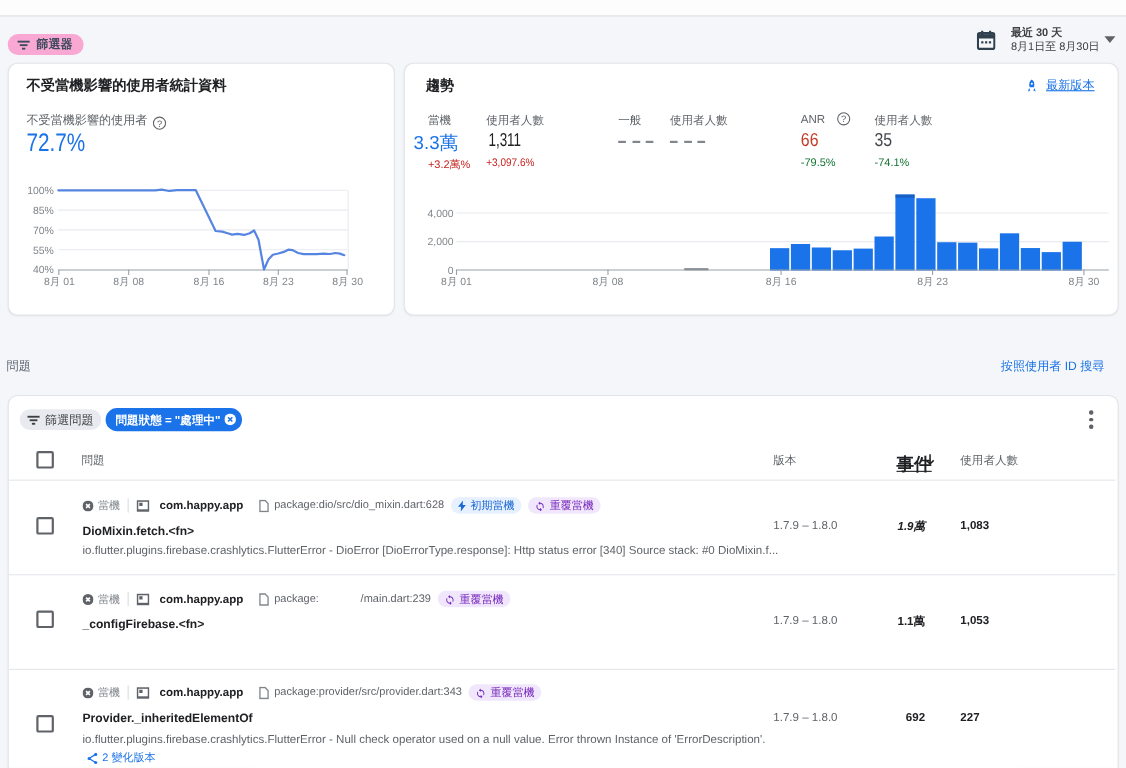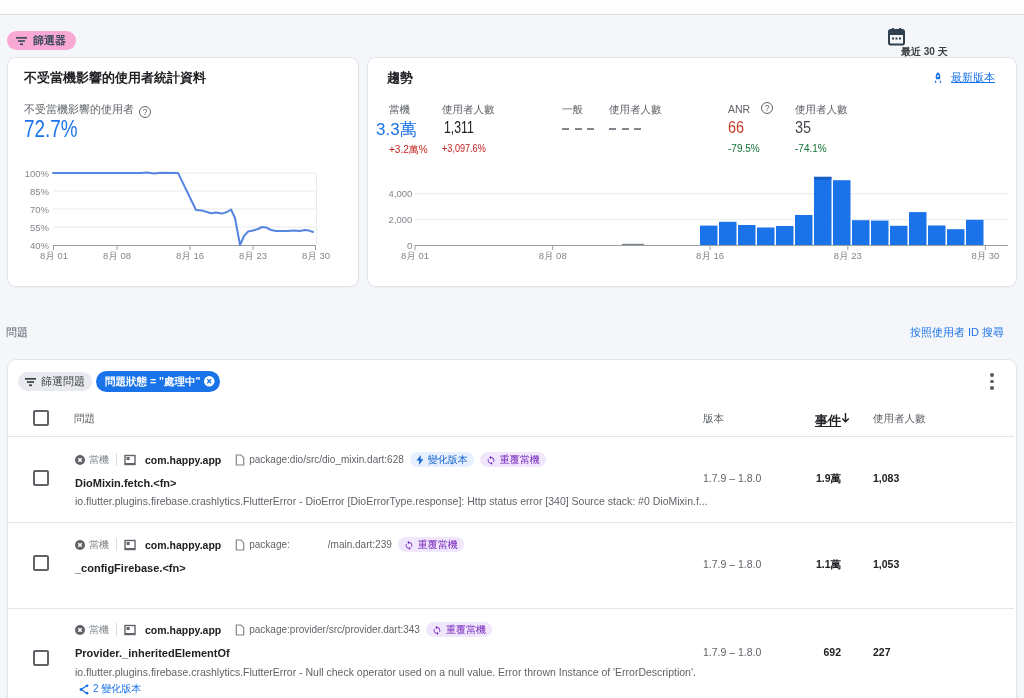--- a/index.html
+++ b/index.html
@@ -19,21 +19,21 @@
 
   <div class="abs" style="left:7px;top:31px;height:19px;background:#f9a8d4;border-radius:10px;display:flex;align-items:center;padding:0 10px 0 8px;">
     <svg width="13" height="13" viewBox="0 0 13 13" style="margin-right:5px;">
       <rect x="1" y="3" width="11" height="1.7" fill="#3e4a5e"></rect>
       <rect x="3" y="6.2" width="7" height="1.7" fill="#3e4a5e"></rect>
       <rect x="5" y="9.4" width="3" height="1.7" fill="#3e4a5e"></rect>
     </svg>
     <span style="font-size:11px;font-weight:bold;color:#3e4a5e;">篩選器</span>
   </div>
 
-  <div class="abs" style="left:887px;top:25px;display:flex;align-items:flex-start;flex-direction:column;">
+  <div class="abs" style="left:887px;top:25px;display:flex;align-items:flex-start;">
     <svg width="17" height="19" viewBox="0 0 17 19" style="margin-top:2px;margin-left:1px;">
       <rect x="1" y="3" width="15" height="14.5" rx="1.8" fill="none" stroke="#30404f" stroke-width="2"></rect>
       <rect x="3.9" y="1" width="2" height="4" fill="#30404f"></rect>
       <rect x="11.1" y="1" width="2" height="4" fill="#30404f"></rect>
       <rect x="1" y="4" width="15" height="4" fill="#30404f"></rect>
       <rect x="4" y="10.5" width="2" height="2" fill="#30404f"></rect>
       <rect x="7.5" y="10.5" width="2" height="2" fill="#30404f"></rect>
       <rect x="11" y="10.5" width="2" height="2" fill="#30404f"></rect>
     </svg>
     <div style="margin-left:14px;white-space:nowrap;">
@@ -185,21 +185,21 @@
 
     <div class="abs" style="left:982px;top:13px;width:4px;">
       <div style="width:3.5px;height:3.5px;border-radius:50%;background:#5f6368;margin-bottom:3px;"></div>
       <div style="width:3.5px;height:3.5px;border-radius:50%;background:#5f6368;margin-bottom:3px;"></div>
       <div style="width:3.5px;height:3.5px;border-radius:50%;background:#5f6368;"></div>
     </div>
 
     <div class="abs" style="left:25px;top:50px;width:16px;height:16px;border:2px solid #5f6368;border-radius:2px;"></div>
     <div class="abs gray" style="left:66px;top:52px;font-size:10.5px;">問題</div>
     <div class="abs gray" style="left:695px;top:52px;font-size:10.5px;">版本</div>
-    <div class="abs dark" style="left:807px;top:52px;font-size:13px;font-weight:bold;text-decoration:underline;">事件</div>
+    <div class="abs dark" style="left:807px;top:52px;font-size:16px;font-weight:bold;text-decoration:underline;">事件</div>
     <svg class="abs" style="left:832px;top:52px;" width="11" height="12" viewBox="0 0 11 12">
         <path d="M5.5 1v8.5M2.2 6.5 5.5 9.8 8.8 6.5" fill="none" stroke="#202124" stroke-width="1.4"></path>
       </svg>
     <div class="abs gray" style="left:865px;top:52px;font-size:10.5px;">使用者人數</div>
     <div class="abs" style="left:0;top:76px;width:1006px;height:1px;background:#e4e6ea;"></div>
 
     <div class="abs" style="left:25px;top:110px;width:16px;height:16px;border:2px solid #5f6368;border-radius:2px;"></div>
     <div class="abs" style="left:67px;top:92px;display:flex;align-items:center;height:15px;">
       <svg width="10" height="10" viewBox="0 0 10 10">
           <circle cx="5" cy="5" r="5" fill="#5f6368"></circle>
@@ -214,33 +214,33 @@
         </svg>
       <span style="font-size:10.5px;font-weight:bold;color:#202124;margin-left:9px;">com.happy.app</span>
       <svg width="10" height="12" viewBox="0 0 10 12" style="margin-left:14px;">
           <path d="M1.3 1h4.7L8.7 3.7v7.3h-7.4z" fill="none" stroke="#80868b" stroke-width="1.2"></path>
         </svg>
       <span style="font-size:10px;color:#5f6368;margin-left:4px;">package:dio/src/dio_mixin.dart:628</span>
       <div style="height:15px;background:#e7f0fe;border-radius:8px;display:flex;align-items:center;padding:0 6px;margin-left:6px;">
         <svg width="8" height="10" viewBox="0 0 9 11">
             <path d="M5.5 0 0.5 6.2 H3.6 L3.2 11 L8.4 4.6 H5.2 Z" fill="#1967d2"></path>
           </svg>
-        <span style="font-size:10px;color:#1967d2;margin-left:4px;">變化版本</span>
+        <span style="font-size:10px;color:#1967d2;margin-left:4px;">初期當機</span>
       </div>
       <div style="height:15px;background:#f1e7fd;border-radius:8px;display:flex;align-items:center;padding:0 6px;margin-left:6px;">
         <svg width="10" height="10" viewBox="0 0 24 24" fill="#7627bb">
             <path d="M12 5V2L8 6l4 4V7c3.3 0 6 2.7 6 6 0 1-.2 1.9-.7 2.7l1.5 1.5c.8-1.2 1.2-2.7 1.2-4.2 0-4.4-3.6-8-8-8zm0 14c-3.3 0-6-2.7-6-6 0-1 .2-1.9.7-2.7L5.2 8.8C4.4 10 4 11.5 4 13c0 4.4 3.6 8 8 8v3l4-4-4-4v3z"></path>
           </svg>
         <span style="font-size:10px;color:#7627bb;margin-left:4px;">重覆當機</span>
       </div>
     </div>
     <div class="abs dark" style="left:67px;top:116.5px;font-size:11px;font-weight:bold;">DioMixin.fetch.&lt;fn&gt;</div>
     <div class="abs" style="left:67px;top:135px;font-size:10.5px;color:#5f6368;white-space:nowrap;">io.flutter.plugins.firebase.crashlytics.FlutterError - DioError [DioErrorType.response]: Http status error [340] Source stack: #0 DioMixin.f...</div>
     <div class="abs gray" style="left:695px;top:112px;font-size:10.5px;">1.7.9 – 1.8.0</div>
-    <div class="abs dark" style="left:770px;top:112px;width:63px;font-size:10.5px;font-weight:bold;text-align:right;">1.9萬</div>
+    <div class="abs dark" style="left:770px;top:112px;width:63px;font-size:10.5px;font-weight:bold;text-align:right;font-style:italic;">1.9萬</div>
     <div class="abs dark" style="left:865px;top:112px;font-size:10.5px;font-weight:bold;">1,083</div>
     <div class="abs" style="left:0;top:162px;width:1006px;height:1px;background:#e4e6ea;"></div>
 
     <div class="abs" style="left:25px;top:195px;width:16px;height:16px;border:2px solid #5f6368;border-radius:2px;"></div>
     <div class="abs" style="left:67px;top:177px;display:flex;align-items:center;height:15px;">
       <svg width="10" height="10" viewBox="0 0 10 10">
           <circle cx="5" cy="5" r="5" fill="#5f6368"></circle>
           <path d="M3.3 3.3 6.7 6.7 M6.7 3.3 3.3 6.7" stroke="#fff" stroke-width="1.5"></path>
         </svg>
       <span style="font-size:10px;color:#80868b;margin-left:4px;">當機</span>

